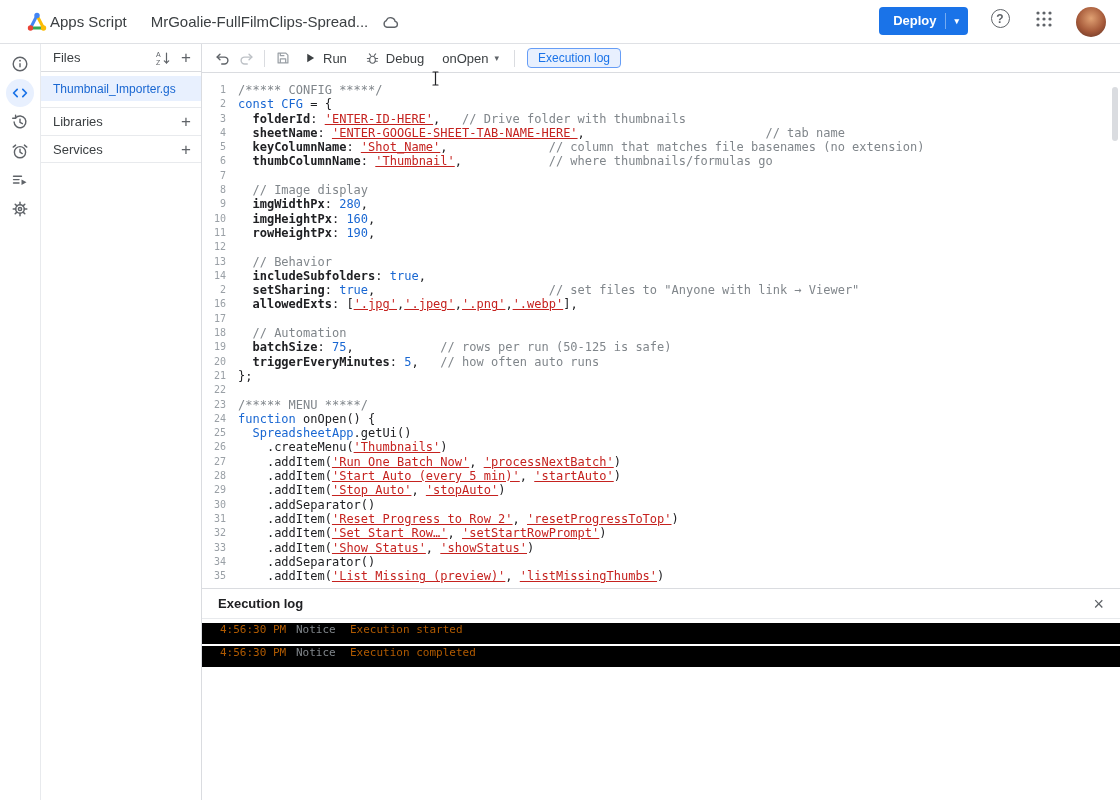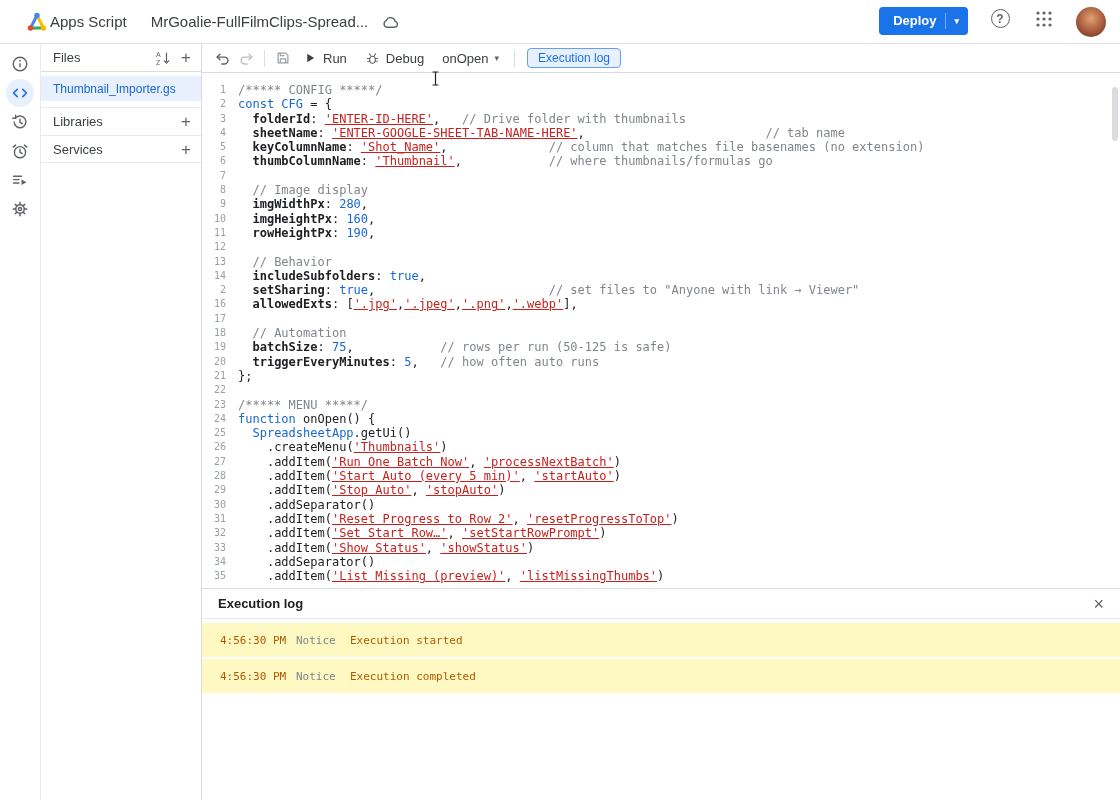--- a/index.html
+++ b/index.html
@@ -76,21 +76,21 @@
   .vscroll { position:absolute; right:2px; top:14px; width:6px; height:54px;
     background:#dadce0; border-radius:3px; }
 
   
   .log-panel { height:212px; border-top:1px solid #dadce0; display:flex; flex-direction:column; background:#fff; }
   .log-header { height:30px; display:flex; align-items:center; padding:0 16px;
     border-bottom:1px solid #e8eaed; flex:none; }
   .log-title { font-size:13px; font-weight:bold; color:#202124; }
   .log-close { margin-left:auto; font-size:18px; color:#5f6368; cursor:pointer; line-height:1; }
   .log-rows { margin-top:4px; }
-  .log-row { display:flex; align-items:center; height:34px; margin-bottom:2px; background:#fef9c3;
+  .log-row { display:flex; align-items:flex-start; height:21px; margin-bottom:2px; background:#000000;
     font-family:"DejaVu Sans Mono", monospace; font-size:11px; padding-left:18px; }
   .lt { width:76px; color:#b05a00; }
   .ll { width:54px; color:#80868b; }
   .lm { color:#b05a00; }
 
   .mouse-cursor { position:absolute; left:431px; top:71px; pointer-events:none; }
   svg { display:block; }
 </style>
 </head>
 <body>

